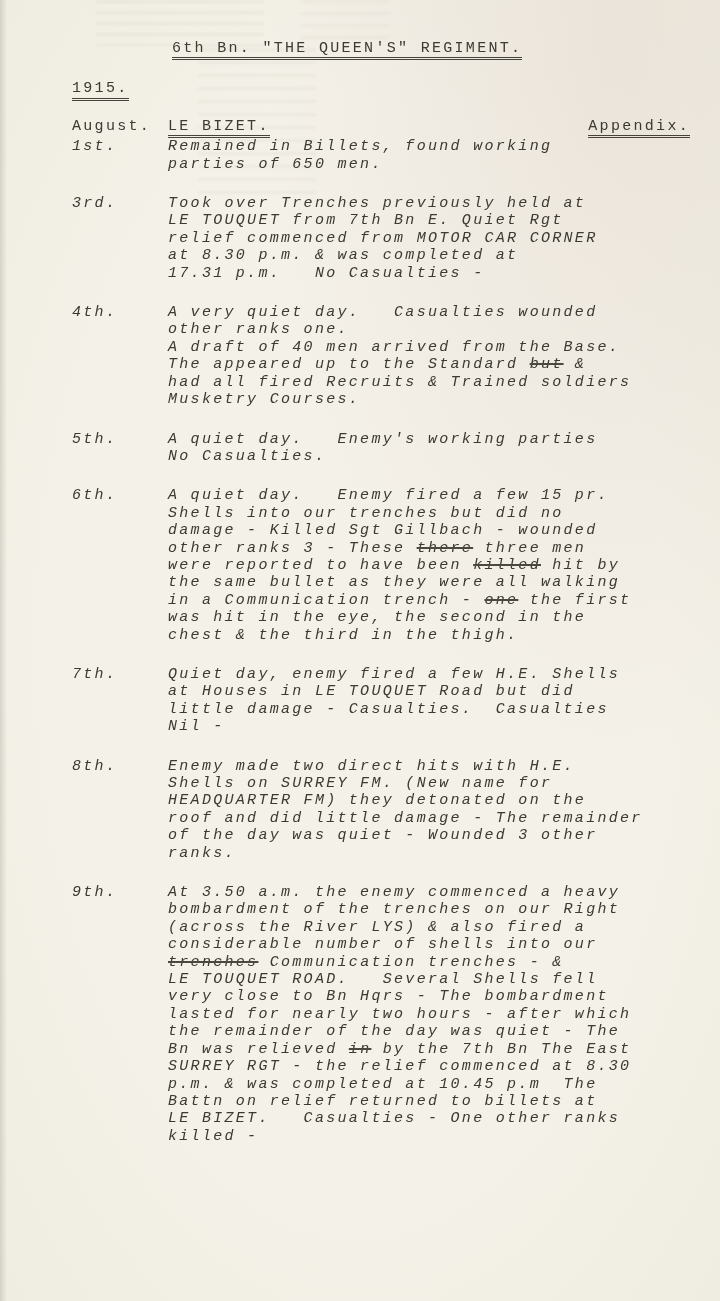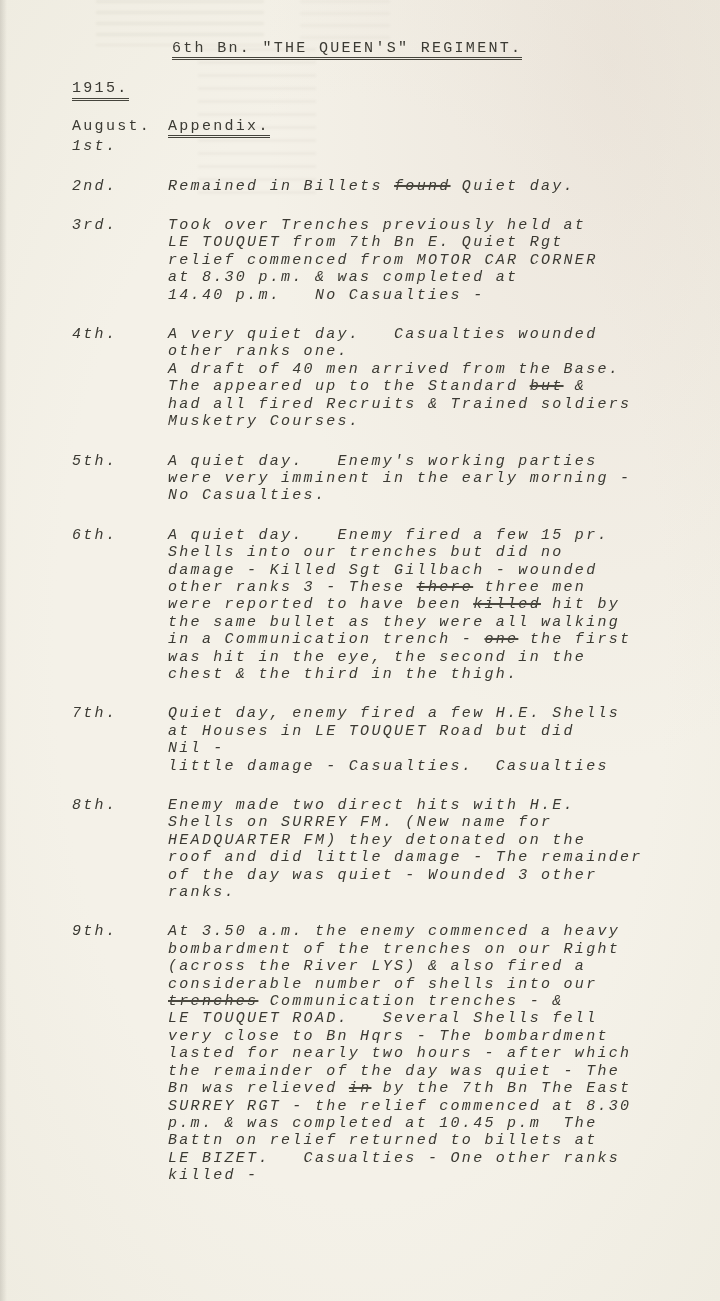--- a/index.html
+++ b/index.html
@@ -68,27 +68,27 @@
   <div class="ghost g1"></div>
   <div class="ghost g2"></div>
   <div class="ghost g3"></div>
 
   <div class="title-row txt"><span class="underline">6th Bn. "THE QUEEN'S" REGIMENT.</span></div>
 
   <div class="year-row txt"><span class="underline">1915.</span></div>
 
   <div class="meta-row txt">
     <span class="meta-month">August.</span>
+    <span class="meta-location"><span class="underline">LE BIZET.</span></span>
     <span class="meta-appendix"><span class="underline">Appendix.</span></span>
   </div>
 
   <div>
-      <div class="entry txt"><div class="date-cell">1st.</div></div>
-      <div class="entry txt"><div class="date-cell">2nd.</div><div class="body-cell"><div class="line">Remained in Billets <span class="struck">found</span> Quiet day.</div></div></div>
-      <div class="entry txt"><div class="date-cell">3rd.</div><div class="body-cell"><div class="line">Took over Trenches previously held at</div><div class="line">LE TOUQUET from 7th Bn E. Quiet Rgt</div><div class="line">relief commenced from MOTOR CAR CORNER</div><div class="line">at 8.30 p.m. &amp; was completed at</div><div class="line">14.40 p.m.   No Casualties -</div></div></div>
+      <div class="entry txt"><div class="date-cell">1st.</div><div class="body-cell"><div class="line">Remained in Billets, found working</div><div class="line">parties of 650 men.</div></div></div>
+      <div class="entry txt"><div class="date-cell">3rd.</div><div class="body-cell"><div class="line">Took over Trenches previously held at</div><div class="line">LE TOUQUET from 7th Bn E. Quiet Rgt</div><div class="line">relief commenced from MOTOR CAR CORNER</div><div class="line">at 8.30 p.m. &amp; was completed at</div><div class="line">17.31 p.m.   No Casualties -</div></div></div>
       <div class="entry txt"><div class="date-cell">4th.</div><div class="body-cell"><div class="line">A very quiet day.   Casualties wounded</div><div class="line">other ranks one.</div><div class="line">A draft of 40 men arrived from the Base.</div><div class="line">The appeared up to the Standard <span class="struck">but</span> &amp;</div><div class="line">had all fired Recruits &amp; Trained soldiers</div><div class="line">Musketry Courses.</div></div></div>
-      <div class="entry txt"><div class="date-cell">5th.</div><div class="body-cell"><div class="line">A quiet day.   Enemy's working parties</div><div class="line">were very imminent in the early morning -</div><div class="line">No Casualties.</div></div></div>
+      <div class="entry txt"><div class="date-cell">5th.</div><div class="body-cell"><div class="line">A quiet day.   Enemy's working parties</div><div class="line">No Casualties.</div></div></div>
       <div class="entry txt"><div class="date-cell">6th.</div><div class="body-cell"><div class="line">A quiet day.   Enemy fired a few 15 pr.</div><div class="line">Shells into our trenches but did no</div><div class="line">damage - Killed Sgt Gillbach - wounded</div><div class="line">other ranks 3 - These <span class="struck">there</span> three men</div><div class="line">were reported to have been <span class="struck">killed</span> hit by</div><div class="line">the same bullet as they were all walking</div><div class="line">in a Communication trench - <span class="struck">one</span> the first</div><div class="line">was hit in the eye, the second in the</div><div class="line">chest &amp; the third in the thigh.</div></div></div>
-      <div class="entry txt"><div class="date-cell">7th.</div><div class="body-cell"><div class="line">Quiet day, enemy fired a few H.E. Shells</div><div class="line">at Houses in LE TOUQUET Road but did</div><div class="line">Nil -</div><div class="line">little damage - Casualties.  Casualties</div></div></div>
+      <div class="entry txt"><div class="date-cell">7th.</div><div class="body-cell"><div class="line">Quiet day, enemy fired a few H.E. Shells</div><div class="line">at Houses in LE TOUQUET Road but did</div><div class="line">little damage - Casualties.  Casualties</div><div class="line">Nil -</div></div></div>
       <div class="entry txt"><div class="date-cell">8th.</div><div class="body-cell"><div class="line">Enemy made two direct hits with H.E.</div><div class="line">Shells on SURREY FM. (New name for</div><div class="line">HEADQUARTER FM) they detonated on the</div><div class="line">roof and did little damage - The remainder</div><div class="line">of the day was quiet - Wounded 3 other</div><div class="line">ranks.</div></div></div>
       <div class="entry txt"><div class="date-cell">9th.</div><div class="body-cell"><div class="line">At 3.50 a.m. the enemy commenced a heavy</div><div class="line">bombardment of the trenches on our Right</div><div class="line">(across the River LYS) &amp; also fired a</div><div class="line">considerable number of shells into our</div><div class="line"><span class="struck">trenches</span> Communication trenches - &amp;</div><div class="line">LE TOUQUET ROAD.   Several Shells fell</div><div class="line">very close to Bn Hqrs - The bombardment</div><div class="line">lasted for nearly two hours - after which</div><div class="line">the remainder of the day was quiet - The</div><div class="line">Bn was relieved <span class="struck">in</span> by the 7th Bn The East</div><div class="line">SURREY RGT - the relief commenced at 8.30</div><div class="line">p.m. &amp; was completed at 10.45 p.m  The</div><div class="line">Battn on relief returned to billets at</div><div class="line">LE BIZET.   Casualties - One other ranks</div><div class="line">killed -</div></div></div>
     </div>
 </div>
 
 </body></html>

